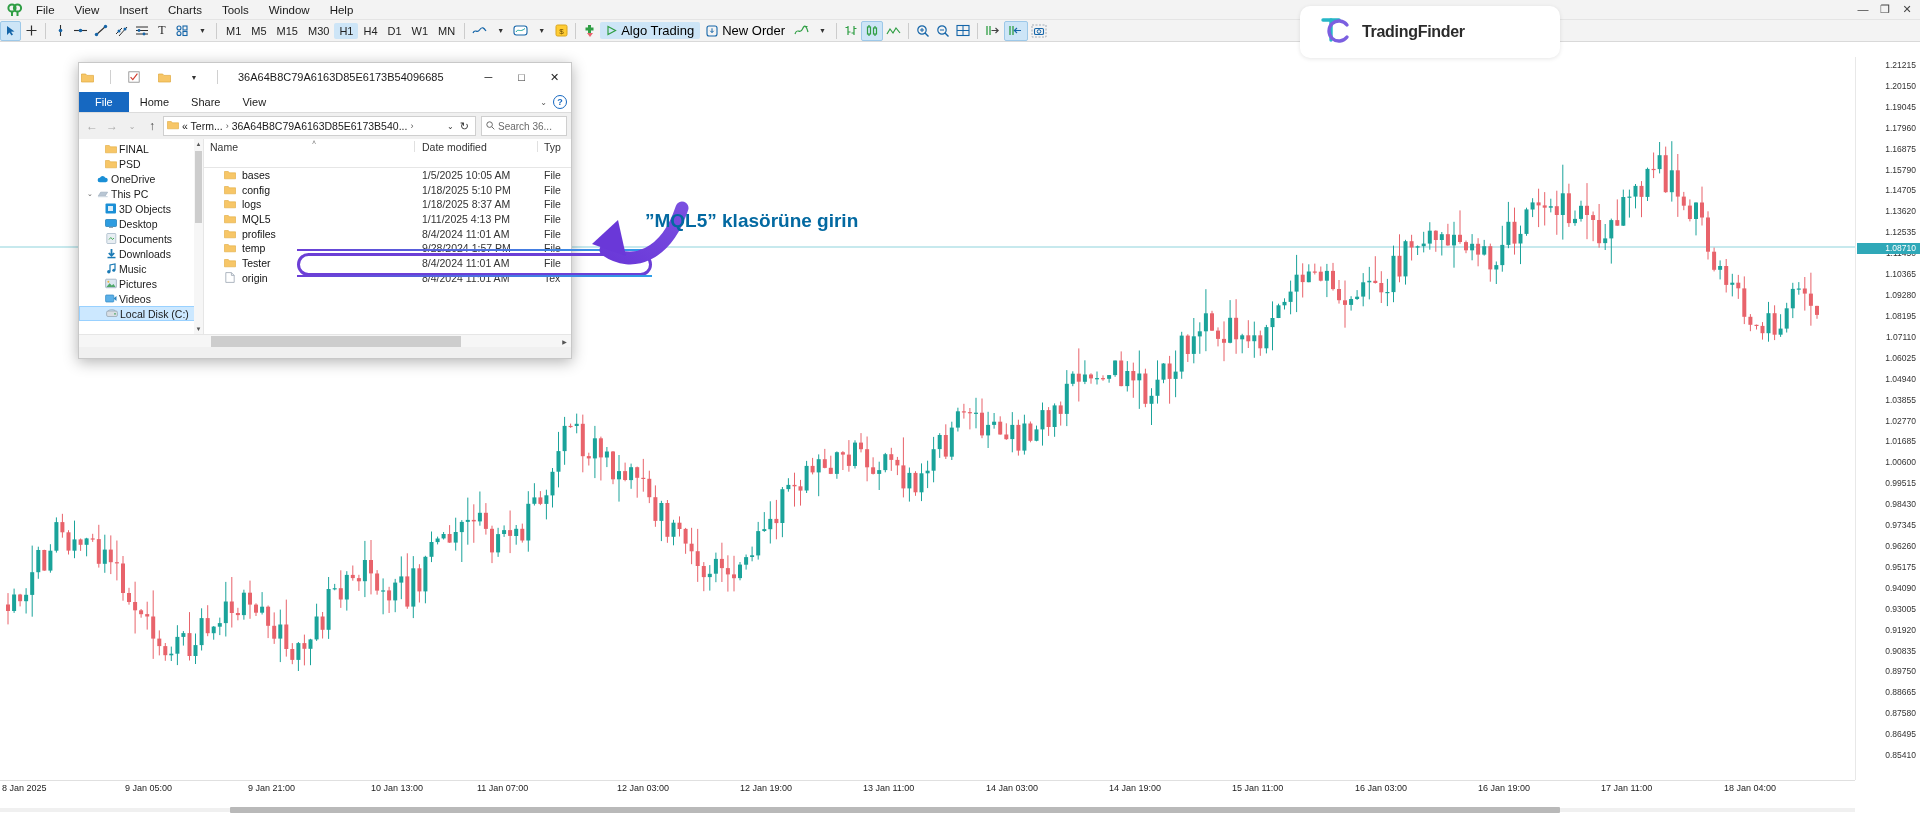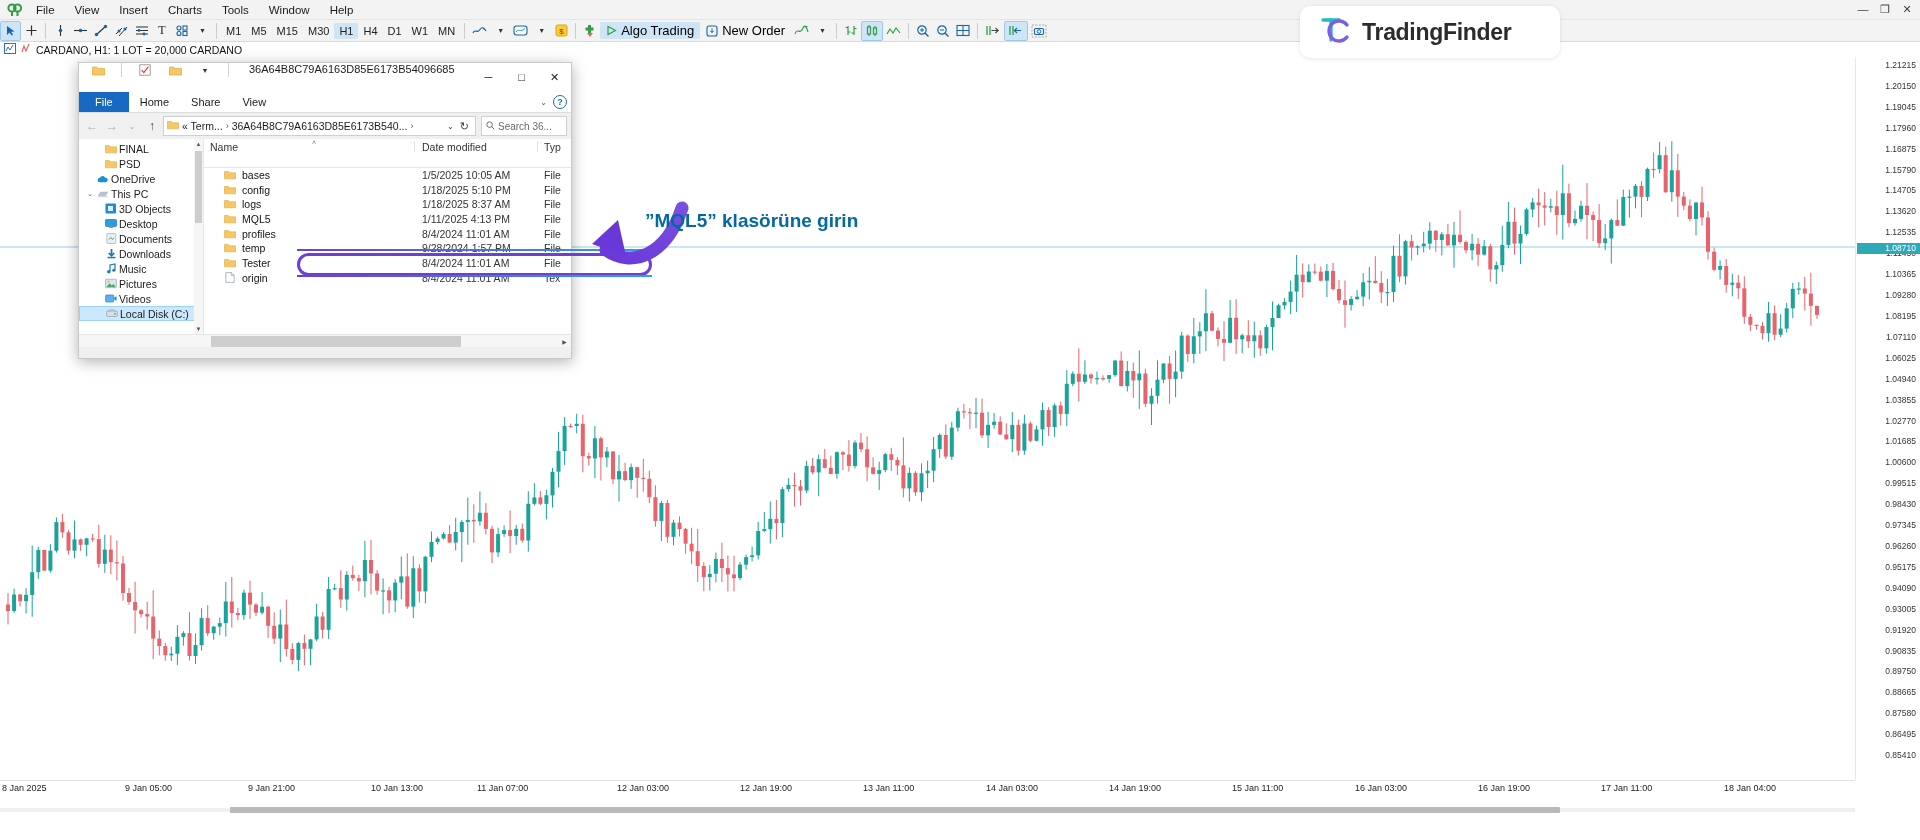--- a/index.html
+++ b/index.html
@@ -78,30 +78,30 @@
   .bottombar { position:absolute; left:0; top:800px; width:1920px; height:40px; background:#fff; }
   .navtrack { position:absolute; left:0; top:8px; width:1855px; height:4px; background:#f0f0f0; }
   .navthumb { position:absolute; left:230px; top:7px; width:1330px; height:6px; background:#b9b9b9; border-radius:1px; }
 
   
   .tfwatermark {
     position:absolute; left:1300px; top:6px; width:260px; height:52px;
     background:#fff; border-radius:10px; display:flex; align-items:center; gap:8px;
     padding-left:14px; box-shadow:0 1px 4px rgba(0,0,0,0.10);
   }
-  .tfwatermark .tftext { font-size:23px; font-weight:bold; color:#2b2b2b; letter-spacing:-0.3px; }
+  .tfwatermark .tftext { font-size:16px; font-weight:bold; color:#2b2b2b; letter-spacing:-0.3px; }
 
   
   .explorer {
     position:absolute; left:78px; top:62px; width:494px; height:297px;
     background:#f0f0f0; box-shadow:0 3px 14px rgba(0,0,0,0.30);
     border:1px solid #c8c8c8;
   }
   .ex-title {
-    height:28px; background:#fff; display:flex; padding-left:12px; gap:16px;
+    height:28px; background:#fff; display:flex; align-items:center; padding-left:1px; gap:16px;
     position:relative;
   }
   .qat-icon { width:14px; height:14px; display:flex; align-items:center; justify-content:center; }
   .ex-title .tsplit { width:1px; height:14px; background:#d0d0d0; }
   .ex-title .ttext { font-size:11px; color:#1a1a1a; margin-left:4px; }
   .ex-wbtns { position:absolute; right:0; top:0; display:flex; height:28px; }
   .ex-wbtns div { width:33px; height:28px; display:flex; align-items:center; justify-content:center; font-size:11px; color:#222; }
 
   .ex-ribbon { height:22px; background:#fff; display:flex; align-items:flex-end; position:relative; border-bottom:1px solid #dcdcdc; }
   .rtab { font-size:11px; padding:3px 11px 4px 11px; color:#1a1a1a; }
@@ -407,34 +407,20 @@
     </div>
     <div class="tbtn">
       <svg width="16" height="14" viewBox="0 0 16 14">
           <rect x="1" y="1" width="14" height="12" fill="none" stroke="#9aa5b1" stroke-width="0.9" stroke-dasharray="2 1.5"></rect>
           <rect x="3.5" y="4.5" width="9" height="6" rx="1.3" fill="none" stroke="#1565a8" stroke-width="1.1"></rect>
           <circle cx="8" cy="7.5" r="1.8" fill="none" stroke="#1565a8" stroke-width="1"></circle>
         </svg>
     </div>
   </div>
 
-  <div class="symbar">
-    <span>
-      <svg width="12" height="11" viewBox="0 0 12 11">
-          <rect x="0.5" y="0.5" width="11" height="10" fill="#fff" stroke="#2f6fb5" stroke-width="1"></rect>
-          <path d="M2 8 L4 4 L6 7 L9 2" stroke="#2f6fb5" stroke-width="1" fill="none"></path>
-        </svg>
-    </span>
-    <span>
-      <svg width="12" height="11" viewBox="0 0 12 11">
-          <path d="M2 9 L4 3 L6 8 L9 1" stroke="#e8636b" stroke-width="1.2" fill="none"></path>
-        </svg>
-    </span>
-    <span>CARDANO, H1:  1 LOT = 20,000 CARDANO</span>
-  </div>
 
   <div class="chart">
     <svg class="chartcanvas" width="1855" height="723" viewBox="0 0 1855 723">
 
       <line x1="0" y1="190" x2="1855" y2="190" stroke="#8fd3dc" stroke-width="1"></line>
       <g id="candles">
           <line x1="8.0" y1="536.1" x2="8.0" y2="567.4" stroke="#e8636b" stroke-width="1"></line>
           <rect x="6.0" y="547.5" width="4" height="6.5" fill="#e8636b"></rect>
           <line x1="14.1" y1="531.6" x2="14.1" y2="555.9" stroke="#1aa39a" stroke-width="1"></line>
           <rect x="12.1" y="537.5" width="4" height="16.5" fill="#1aa39a"></rect>

